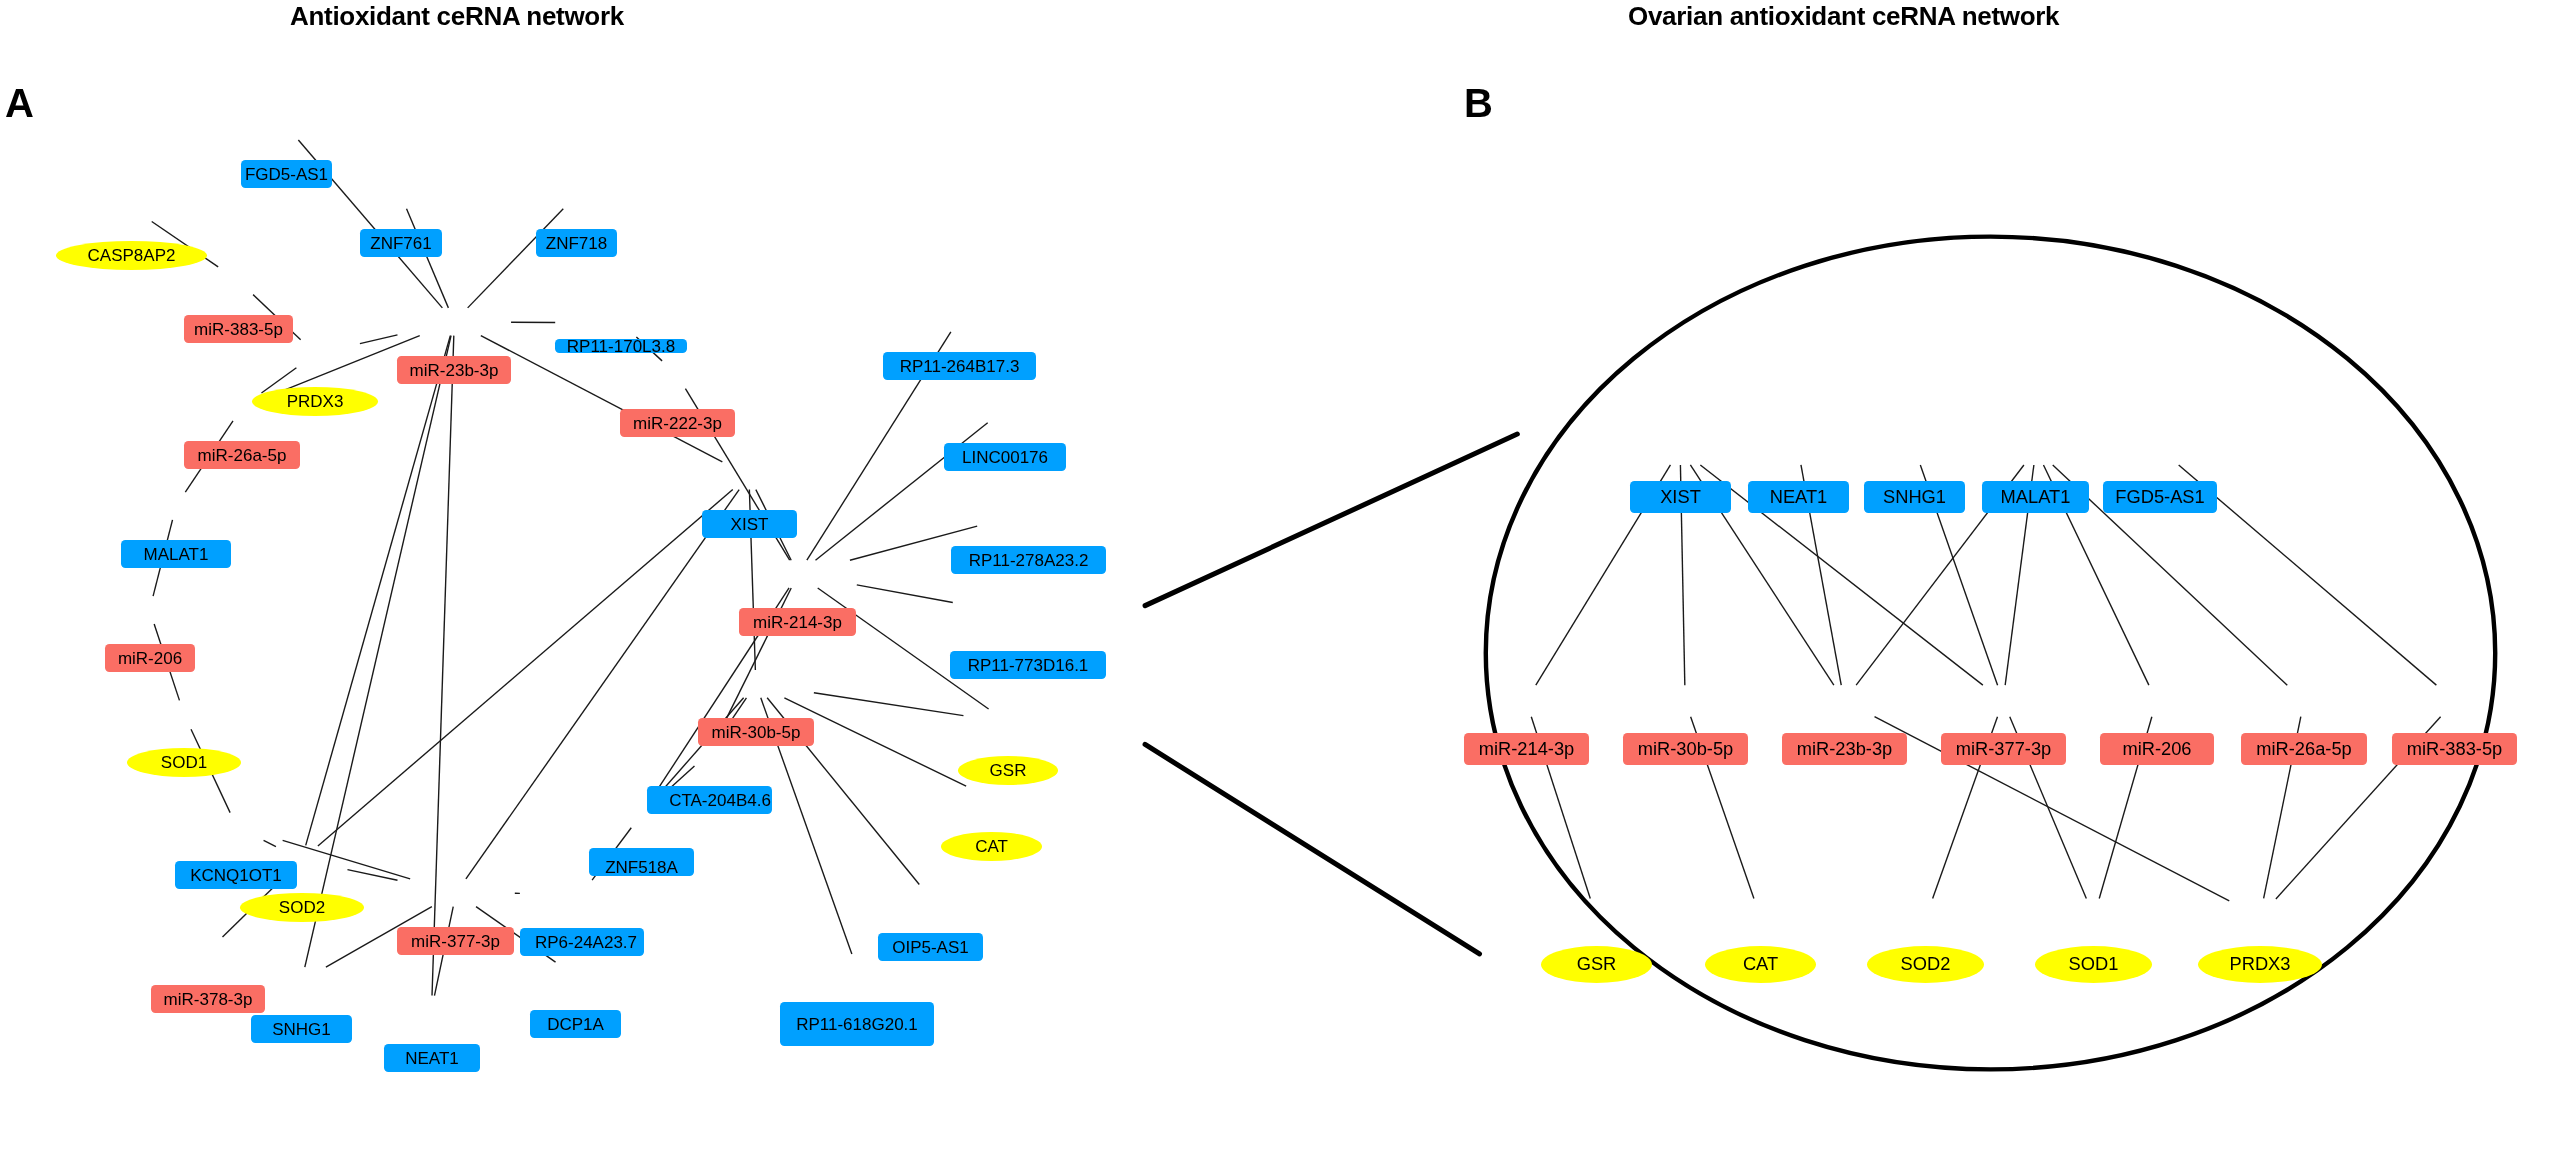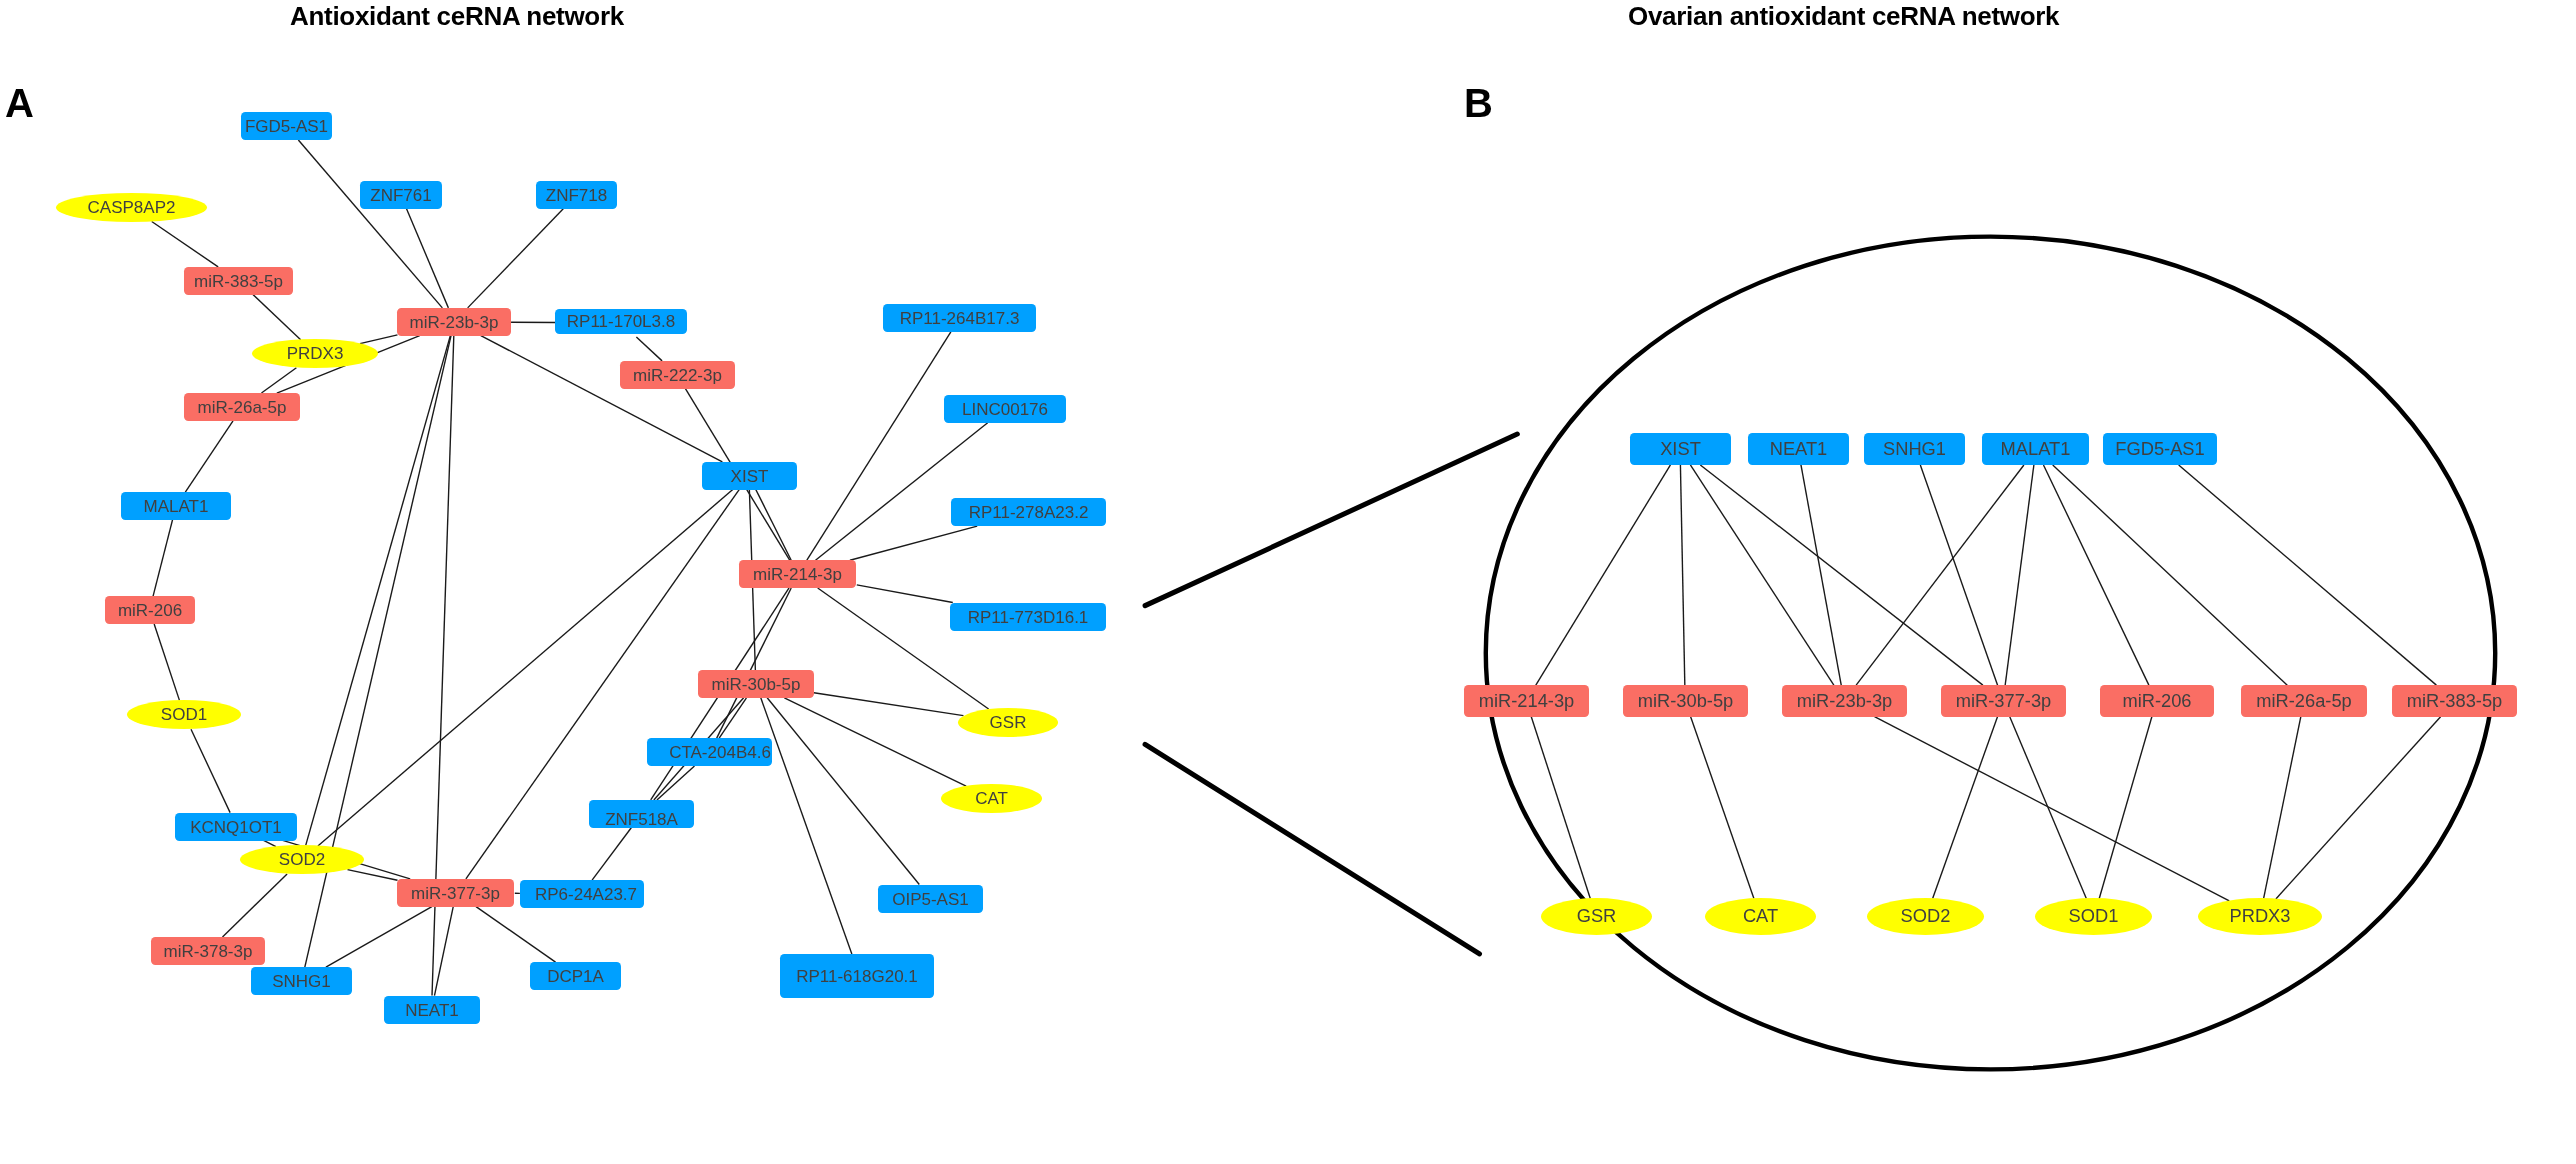--- a/index.html
+++ b/index.html
@@ -30,25 +30,26 @@
   #letterA{left:5px;top:81px;}
   #letterB{left:1464px;top:81px;}
 
   svg.edges{position:absolute;left:0;top:0;width:2576px;height:1164px;pointer-events:none;}
 
   .node{
     position:absolute;
     display:flex;
     align-items:center;
     justify-content:center;
-    color:#404040;
+    color:#000000;
     font-family:"Liberation Sans", sans-serif;
     white-space:nowrap;
     box-sizing:border-box;
     line-height:1;
+    margin-top:48px;
   }
   .node.lnc{ background:#00A0FF; border-radius:4.4px; }
   .node.mir{ background:#FA6E64; border-radius:4.4px; }
   .node.gene{ background:#FFFF00; border-radius:50%; }
 
   
   .pa .node{ font-size:17px; height:28px; }
   .pa .node.gene{ height:29px; }
 
   
@@ -149,21 +150,21 @@
       </div>
       <div class="node lnc" style="left: 536px; top: 181px; width: 81px; height: 28px;">
         <span>ZNF718</span>
       </div>
       <div class="node mir" style="left: 184px; top: 267px; width: 109px; height: 28px;">
         <span>miR-383-5p</span>
       </div>
       <div class="node mir" style="left: 397px; top: 308px; width: 114px; height: 28px;">
         <span>miR-23b-3p</span>
       </div>
-      <div class="node lnc" style="left: 555px; top: 309px; width: 132px; height: 25px; text-align: right;">
+      <div class="node lnc" style="left: 555px; top: 291px; width: 132px; height: 14px; text-align: right;">
         <span>RP11-170L3.8</span>
       </div>
       <div class="node lnc" style="left: 883px; top: 304px; width: 153px; height: 28px;">
         <span>RP11-264B17.3</span>
       </div>
       <div class="node gene" style="left: 252px; top: 339px; width: 126px; height: 29px;">
         <span>PRDX3</span>
       </div>
       <div class="node mir" style="left: 620px; top: 361px; width: 115px; height: 28px;">
         <span>miR-222-3p</span>

